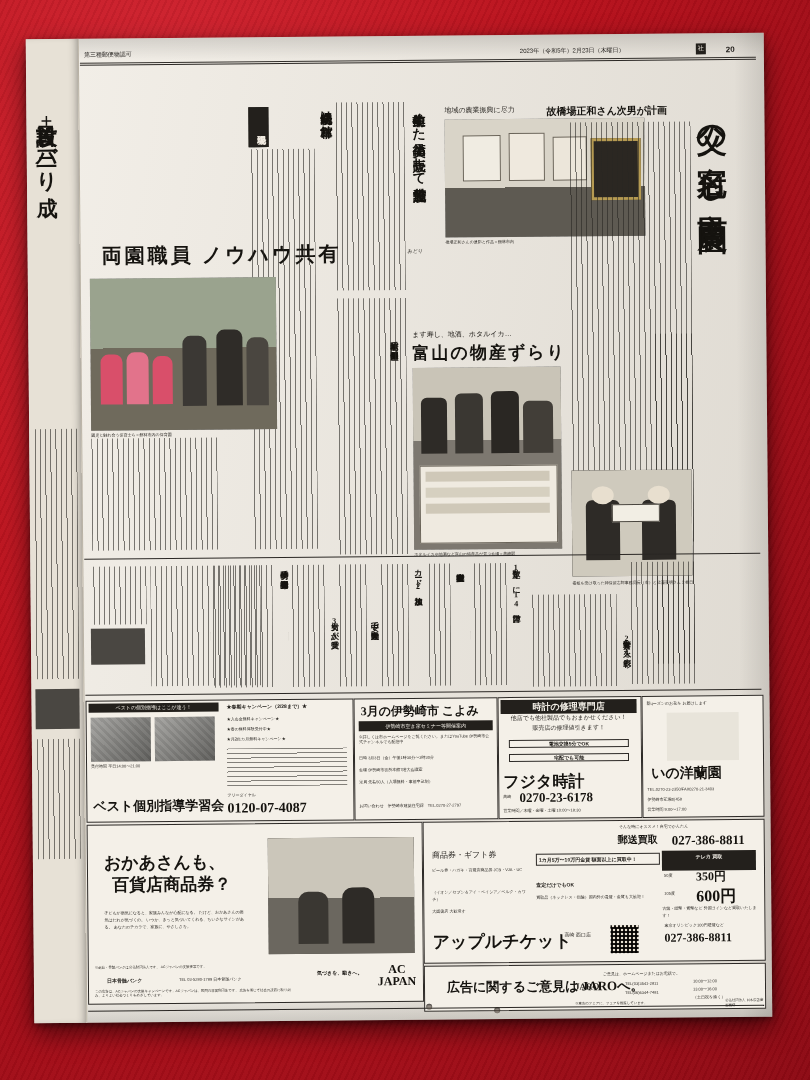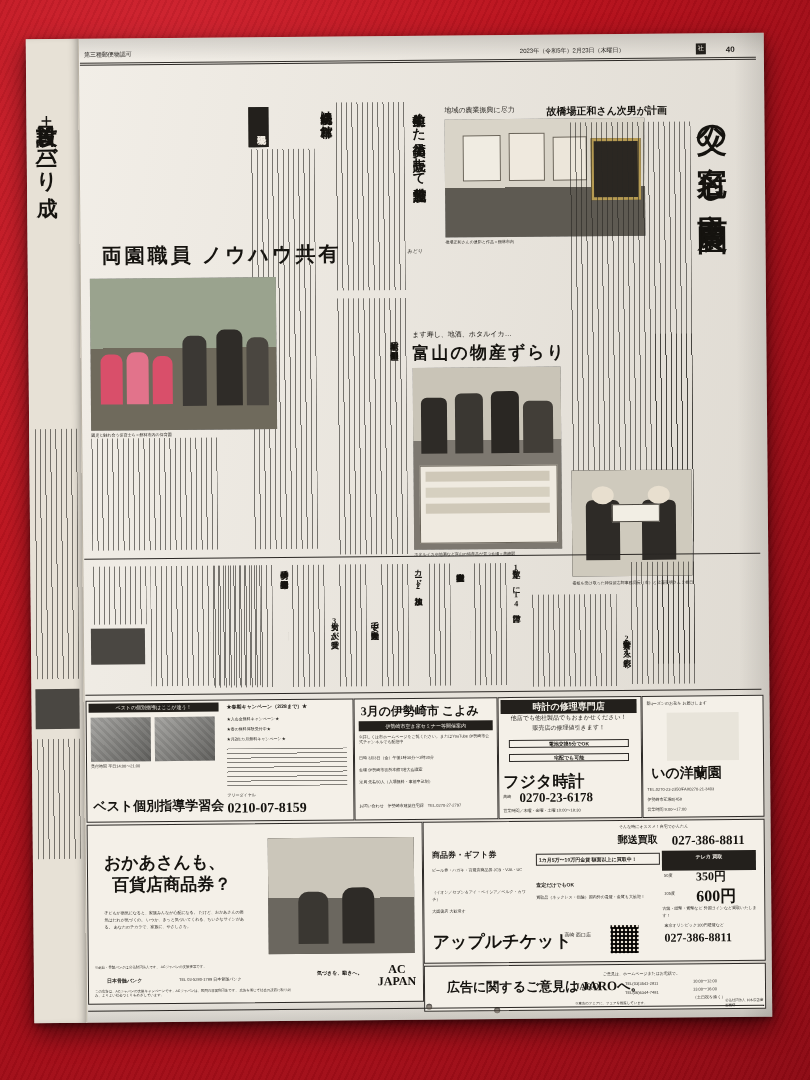--- a/index.html
+++ b/index.html
@@ -111,21 +111,21 @@
     <div class="vhead" style="position:absolute;left:8px;top:70px;font-size:21px;line-height:24px;height:300px;">目設首攻+三バり成</div>
     <div class="body-lines" style="position:absolute;left:4px;top:390px;width:44px;height:250px;"></div>
     <div class="photo dark" style="position:absolute;left:4px;top:650px;width:44px;height:40px;"></div>
     <div class="body-lines" style="position:absolute;left:4px;top:700px;width:44px;height:120px;"></div>
   </div>
 
   <div id="masthead">
     <span class="mh" style="left:4px;">第三種郵便物認可</span>
     <span class="mh" style="left:440px;">2023年（令和5年）2月23日（木曜日）</span>
     <span class="mh sq" style="left:616px;top:2px;">社</span>
-    <span class="mh" style="left:646px;font-size:8px;font-weight:bold;">40</span>
+    <span class="mh" style="left:646px;font-size:8px;font-weight:bold;">20</span>
   </div>
 
   <div class="rule" style="position:absolute;left:54px;top:26px;width:676px;height:1px;"></div>
 
   <div class="vhead" style="position:absolute;left:668px;top:68px;font-size:30px;line-height:34px;height:250px;letter-spacing:4px;">父の名冠し市民農園</div>
   <div class="hhead" style="position:absolute;left:520px;top:70px;font-size:10px;">故橋場正和さん次男が計画</div>
   <div class="mini" style="position:absolute;left:418px;top:72px;font-size:7px;">地域の農業振興に尽力</div>
 
   <div class="photo" style="position:absolute;left:418px;top:84px;width:200px;height:118px;">
     <div style="position:absolute;inset:0;background:linear-gradient(180deg,#d9d4c8 0 58%,#5e5a52 58% 100%);"></div>
@@ -215,21 +215,21 @@
     <div class="bar mini cen" style="position:absolute;left:2px;top:2px;width:130px;height:9px;line-height:9px;">ベストの個別指導はここが違う！</div>
     <div class="mini" style="position:absolute;left:140px;top:3px;font-weight:bold;">★春期キャンペーン（2/28まで）★</div>
     <div class="tiny" style="position:absolute;left:140px;top:16px;">★入会金無料キャンペーン★</div>
     <div class="tiny" style="position:absolute;left:140px;top:26px;">★春の無料体験受付中★</div>
     <div class="tiny" style="position:absolute;left:140px;top:36px;">★月謝1カ月無料キャンペーン★</div>
     <div class="photo" style="position:absolute;left:4px;top:16px;width:60px;height:44px;"></div>
     <div class="photo" style="position:absolute;left:68px;top:16px;width:60px;height:44px;"></div>
     <div class="tiny" style="position:absolute;left:4px;top:62px;width:126px;">受付時間 平日14:00〜21:00</div>
     <div class="hhead" style="position:absolute;left:6px;top:96px;font-size:13px;">ベスト個別指導学習会</div>
     <div class="tiny cen" style="position:absolute;left:140px;top:92px;">フリーダイヤル</div>
-    <div class="hhead" style="position:absolute;left:140px;top:100px;font-size:14px;">0210-07-8159</div>
+    <div class="hhead" style="position:absolute;left:140px;top:100px;font-size:14px;">0120-07-4087</div>
     <div class="hline" style="position:absolute;left:140px;top:48px;width:120px;height:38px;"></div>
   </div>
 
   <div class="adbox" style="left:322px;top:662px;width:142px;height:120px;">
     <div class="hhead" style="position:absolute;left:6px;top:4px;font-size:12px;">3月の伊勢崎市 こよみ</div>
     <div class="bar mini cen" style="position:absolute;left:4px;top:22px;width:134px;height:10px;line-height:10px;">伊勢崎市空き家セミナー等開催案内</div>
     <div class="tiny" style="position:absolute;left:4px;top:35px;width:134px;">※詳しくは市ホームページをご覧ください。またはYouTube 伊勢崎市公式チャンネルでも配信中</div>
     <div class="tiny" style="position:absolute;left:4px;top:56px;width:134px;">
       <span>日時</span>
       <span>3月3日（金）午後1時30分〜3時30分</span>
@@ -280,21 +280,21 @@
     <div class="mini" style="position:absolute;left:18px;top:152px;font-weight:bold;">日本骨髄バンク</div>
     <div class="tiny" style="position:absolute;left:90px;top:152px;">TEL 03-5280-1789 日本骨髄バンク</div>
     <div class="tiny" style="position:absolute;left:6px;top:164px;width:200px;font-size:3.4px;line-height:4px;">この広告は、ACジャパンの支援キャンペーンです。ACジャパンは、民間の非営利団体です。 広告を通じて社会の課題に取り組み、よりよい社会づくりをめざしています。</div>
     <div class="tiny" style="position:absolute;left:6px;top:140px;width:120px;font-size:3.4px;">※献血・骨髄バンクは公益財団法人です。 ACジャパンの支援事業です。</div>
   </div>
 
   <div class="adbox" style="left:390px;top:786px;width:340px;height:140px;">
     <div class="tiny cen" style="position:absolute;left:190px;top:3px;width:80px;">そんな時にオススメ！自宅でかんたん</div>
     <div class="hhead" style="position:absolute;left:194px;top:12px;font-size:10px;">郵送買取</div>
     <div class="hhead" style="position:absolute;left:248px;top:12px;font-size:13px;">027-386-8811</div>
-    <div class="mini" style="position:absolute;left:8px;top:30px;font-weight:bold;font-size:8px;">商品券・ギフト券</div>
+    <div class="mini" style="position:absolute;left:8px;top:30px;font-weight:normal;font-size:8px;">商品券・ギフト券</div>
     <div class="tiny" style="position:absolute;left:8px;top:44px;width:96px;line-height:7px;">ビール券・ハガキ・百貨店商品券 JCB・VJA・UC</div>
     <div class="tiny" style="position:absolute;left:8px;top:66px;width:96px;line-height:7px;">（イオン／セブン＆アイ・ベイシア／ベルク・カワチ）</div>
     <div class="tiny" style="position:absolute;left:8px;top:86px;width:96px;">大図書店 大歓迎す</div>
     <div class="mini" style="position:absolute;left:112px;top:32px;width:118px;border:1px solid #2c2926;padding:2px;font-weight:bold;">1カ月5万〜10万円金貨 額面以上に買取中！</div>
     <div class="mini" style="position:absolute;left:112px;top:60px;width:118px;font-weight:bold;">査定だけでもOK</div>
     <div class="tiny" style="position:absolute;left:112px;top:72px;width:118px;line-height:7px;">買取品（ネックレス・指輪）国内外の貴貨・金貨も大歓迎！</div>
     <div class="bar mini cen" style="position:absolute;left:238px;top:30px;width:94px;height:18px;line-height:9px;padding-top:2px;font-weight:bold;">テレカ 買取</div>
     <div class="tiny" style="position:absolute;left:240px;top:52px;">50度</div>
     <div class="hhead" style="position:absolute;left:272px;top:48px;font-size:12px;">350円</div>
     <div class="tiny" style="position:absolute;left:240px;top:70px;">105度</div>

